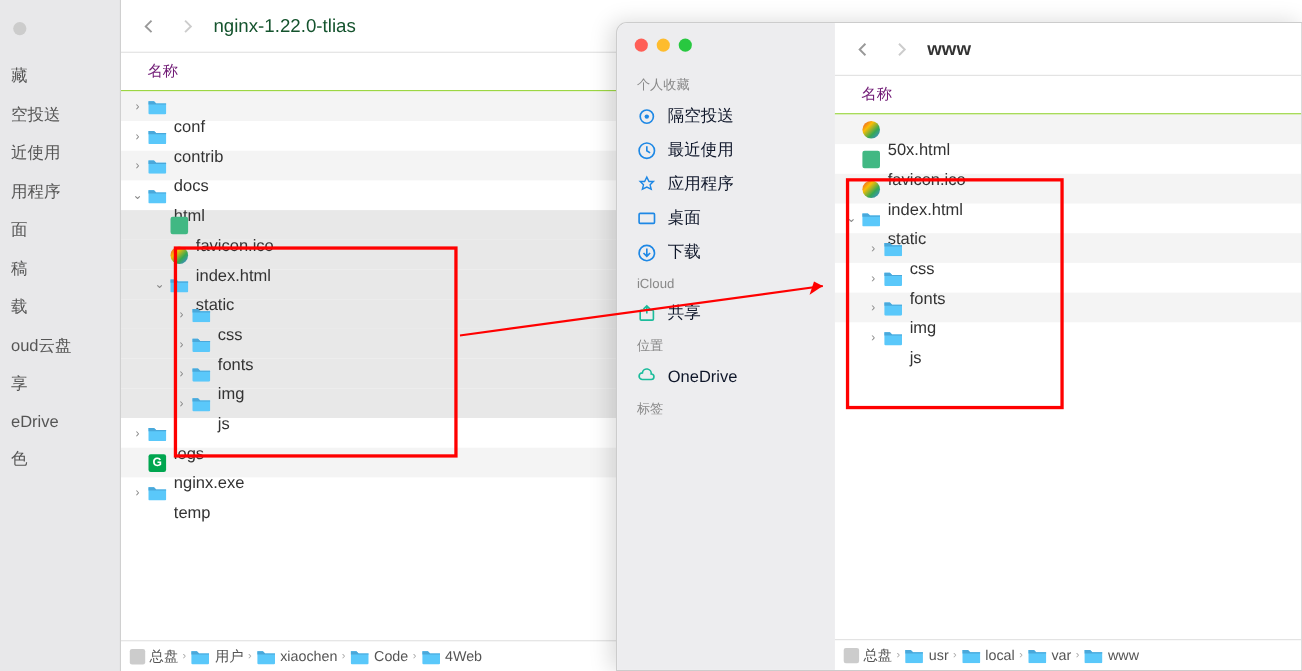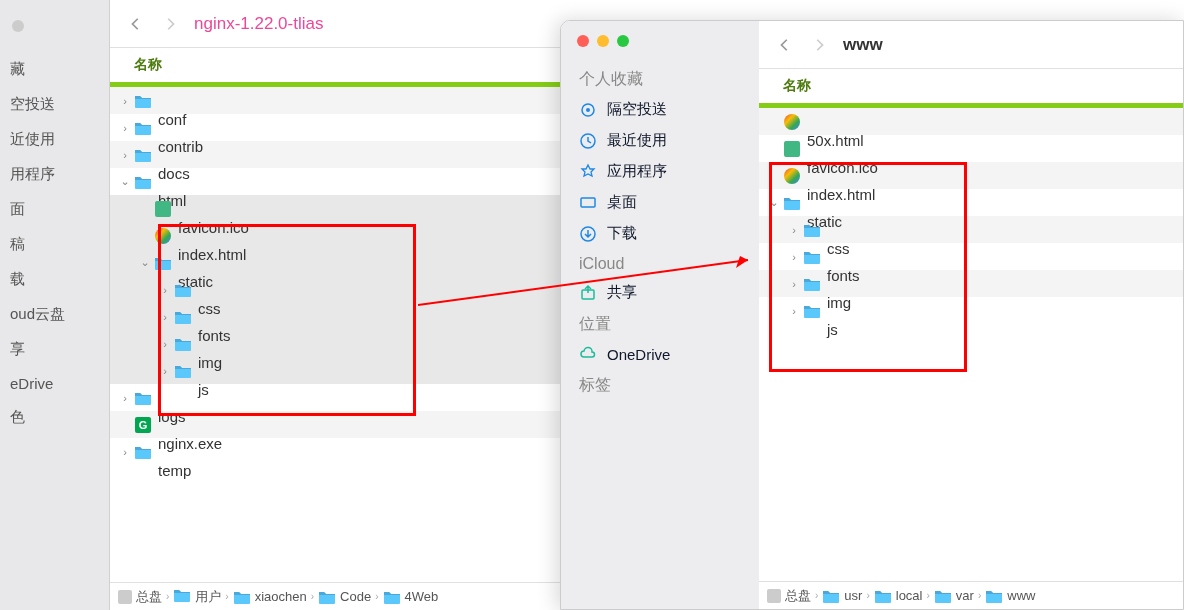--- a/index.html
+++ b/index.html
@@ -7,22 +7,22 @@
 
 
 .win-left { position:absolute; left:0; top:0; width:560px; height:610px; display:flex; }
 .sidebar-left { width:110px; background:#e8e8ea; border-right:1px solid #d0d0d0; padding-top:20px; }
 .sidebar-left .dot { width:12px; height:12px; border-radius:50%; background:#ccc; margin:0 0 20px 12px; }
 .sidebar-left .item { padding:8px 0 8px 10px; font-size:15px; color:#555; }
 
 .content-left { flex:1; display:flex; flex-direction:column; background:#fff; }
 .toolbar { height:48px; display:flex; align-items:center; padding:0 16px; gap:14px; border-bottom:1px solid #e0e0e0; }
 .nav-btn { width:20px; height:20px; display:flex; align-items:center; justify-content:center; color:#888; cursor:pointer; }
-.title { font-size:17px; color:#ec4899; font-weight:500; }
-.header-row { padding:8px 0 8px 24px; font-size:14px; font-weight:700; color:#4d7c0f; border-bottom:5px solid #84cc16; }
+.title { font-size:17px; color:#14532d; font-weight:500; }
+.header-row { padding:8px 0 8px 24px; font-size:14px; font-weight:400; color:#701a75; border-bottom:1px solid #84cc16; }
 
 .file-list { flex:1; overflow:auto; position:relative; }
 .row { display:flex; align-items:center; height:27px; font-size:15px; color:#333; }
 .row.alt { background:#f4f4f4; }
 .row.sel { background:#e8e8e8; }
 .disclosure { width:14px; display:flex; justify-content:center; color:#888; font-size:11px; }
 .indent0 { padding-left:8px; }
 .indent1 { padding-left:28px; }
 .indent2 { padding-left:48px; }
 .icon-slot { width:22px; display:flex; justify-content:center; }
@@ -30,21 +30,21 @@
 
 .path-bar { height:28px; border-top:1px solid #e0e0e0; display:flex; align-items:center; padding:0 8px; font-size:13px; color:#555; gap:4px; overflow:hidden; }
 .path-sep { color:#aaa; font-size:10px; }
 
 
 .win-right { position:absolute; left:560px; top:20px; width:624px; height:590px; background:#fff; border:1px solid #ccc; border-radius:10px 0 0 0; box-shadow:-4px 0 20px rgba(0,0,0,0.15); display:flex; overflow:hidden; }
 .sidebar-right { width:198px; background:#ededef; padding:14px 0 0 0; }
 .traffic { display:flex; gap:8px; padding:0 0 16px 16px; }
 .traffic span { width:12px; height:12px; border-radius:50%; }
 .tl-red { background:#ff5f57; } .tl-yel { background:#febc2e; } .tl-grn { background:#28c840; }
-.sb-section { font-size:16px; color:#888; padding:6px 0 4px 18px; }
+.sb-section { font-size:12px; color:#888; padding:6px 0 4px 18px; }
 .sb-item { display:flex; align-items:center; gap:10px; padding:6px 0 6px 18px; font-size:15px; color:#0f172a; }
 .sb-icon { width:18px; height:18px; display:flex; align-items:center; justify-content:center; }
 
 .content-right { flex:1; display:flex; flex-direction:column; }
 
 
 .redbox1 { position:absolute; left:158px; top:224px; width:258px; height:192px; border:3px solid #ff0000; pointer-events:none; z-index:50; }
 .redbox2 { position:absolute; left:769px; top:162px; width:198px; height:210px; border:3px solid #ff0000; pointer-events:none; z-index:50; }
 .arrow { position:absolute; left:418px; top:250px; width:350px; height:60px; z-index:50; pointer-events:none; }
 
@@ -215,21 +215,21 @@
               <path d="M1 2 h5 l2 2 h9 v9 a1 1 0 0 1 -1 1 h-14 a1 1 0 0 1 -1 -1 z" fill="#5ac8fa"></path>
               <path d="M1 2 h5 l2 2 h9 v1 h-16 z" fill="#4aa8da"></path>
             </svg>
           </span>
           <span class="file-label">temp</span>
         </div>
       </div>
     <div class="path-bar" id="path-left">
         <span style="display: flex; align-items: center; gap: 4px;"><span style="width:14px;height:14px;background:#ccc;border-radius:2px;display:inline-block"></span> 总盘</span>
         <span class="path-sep">›</span>
-        <span style="display: flex; gap: 4px;"><svg class="fld" viewBox="0 0 18 14">
+        <span style="display: flex; align-items: center; gap: 4px;"><svg class="fld" viewBox="0 0 18 14">
             <path d="M1 2 h5 l2 2 h9 v9 a1 1 0 0 1 -1 1 h-14 a1 1 0 0 1 -1 -1 z" fill="#5ac8fa"></path>
             <path d="M1 2 h5 l2 2 h9 v1 h-16 z" fill="#4aa8da"></path>
           </svg> 用户</span>
         <span class="path-sep">›</span>
         <span style="display: flex; align-items: center; gap: 4px;"><svg class="fld" viewBox="0 0 18 14">
             <path d="M1 2 h5 l2 2 h9 v9 a1 1 0 0 1 -1 1 h-14 a1 1 0 0 1 -1 -1 z" fill="#5ac8fa"></path>
             <path d="M1 2 h5 l2 2 h9 v1 h-16 z" fill="#4aa8da"></path>
           </svg> xiaochen</span>
         <span class="path-sep">›</span>
         <span style="display: flex; align-items: center; gap: 4px;"><svg class="fld" viewBox="0 0 18 14">

